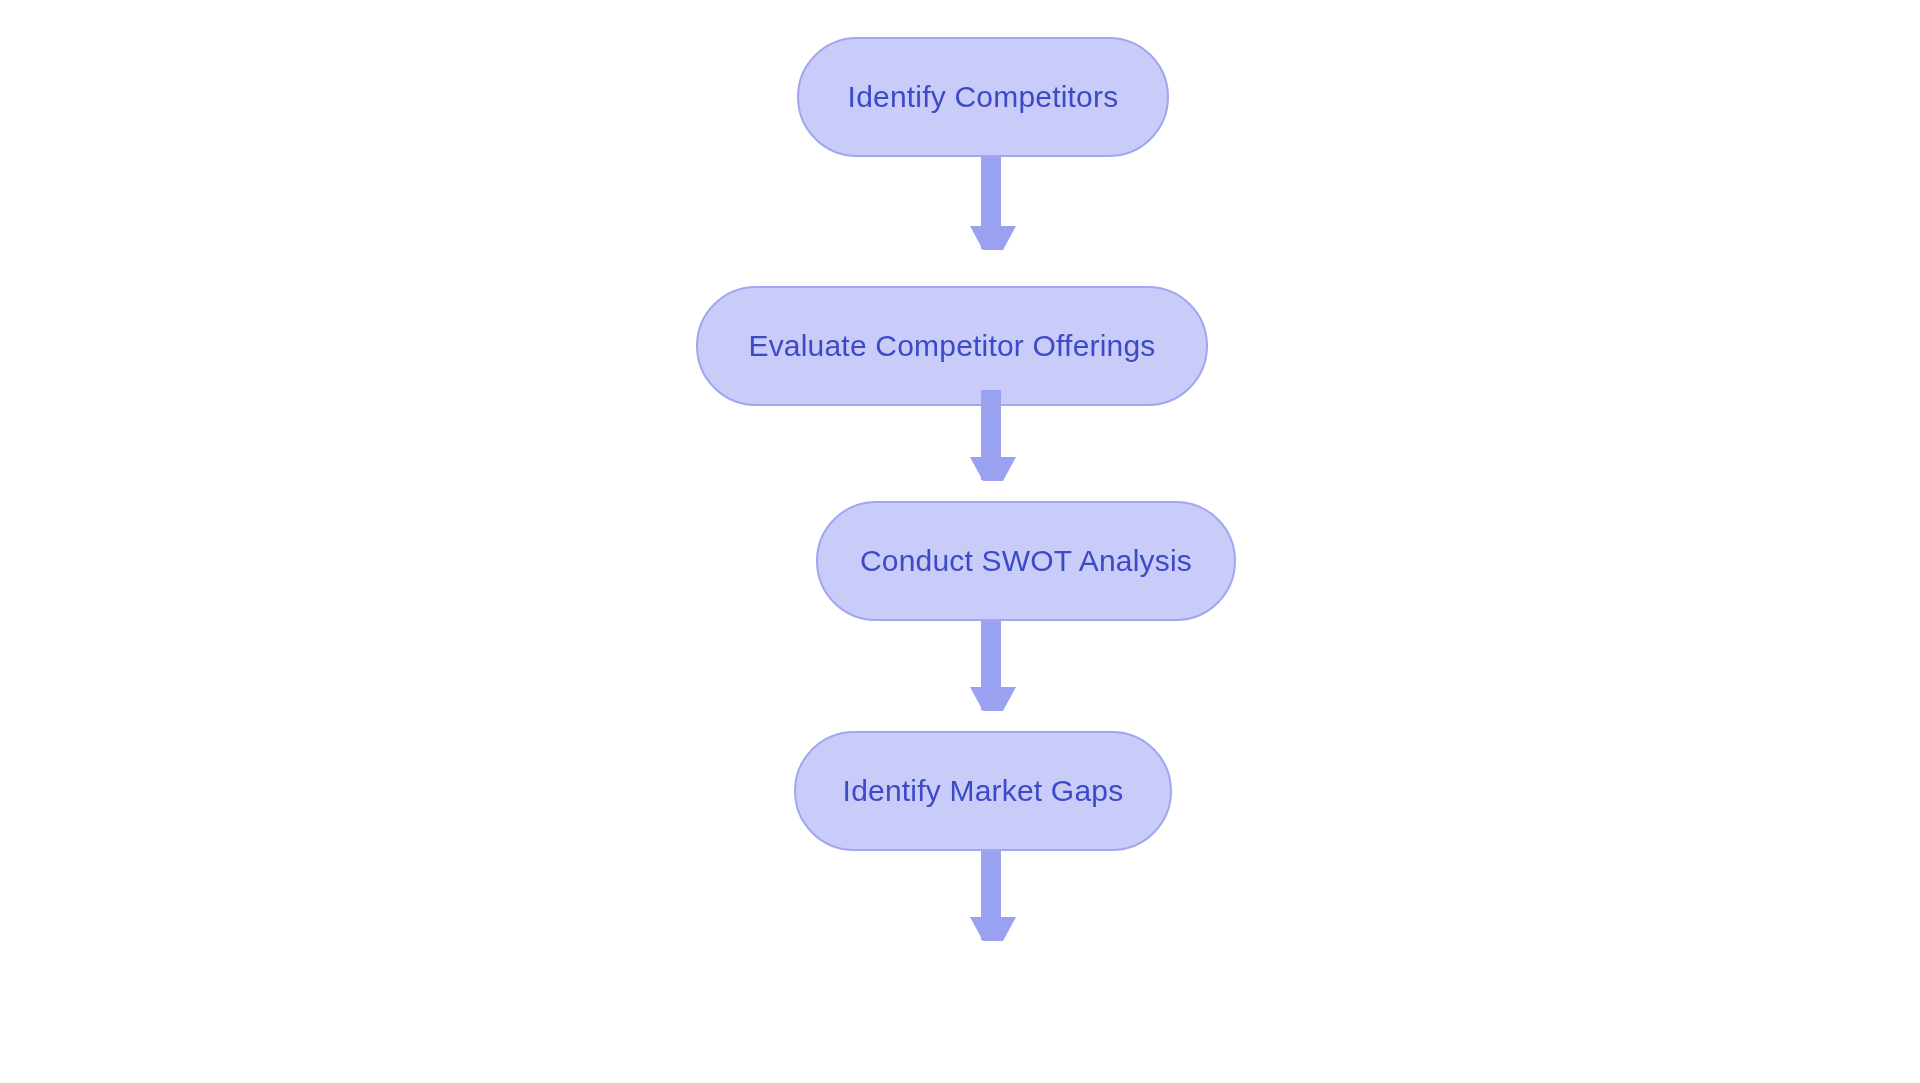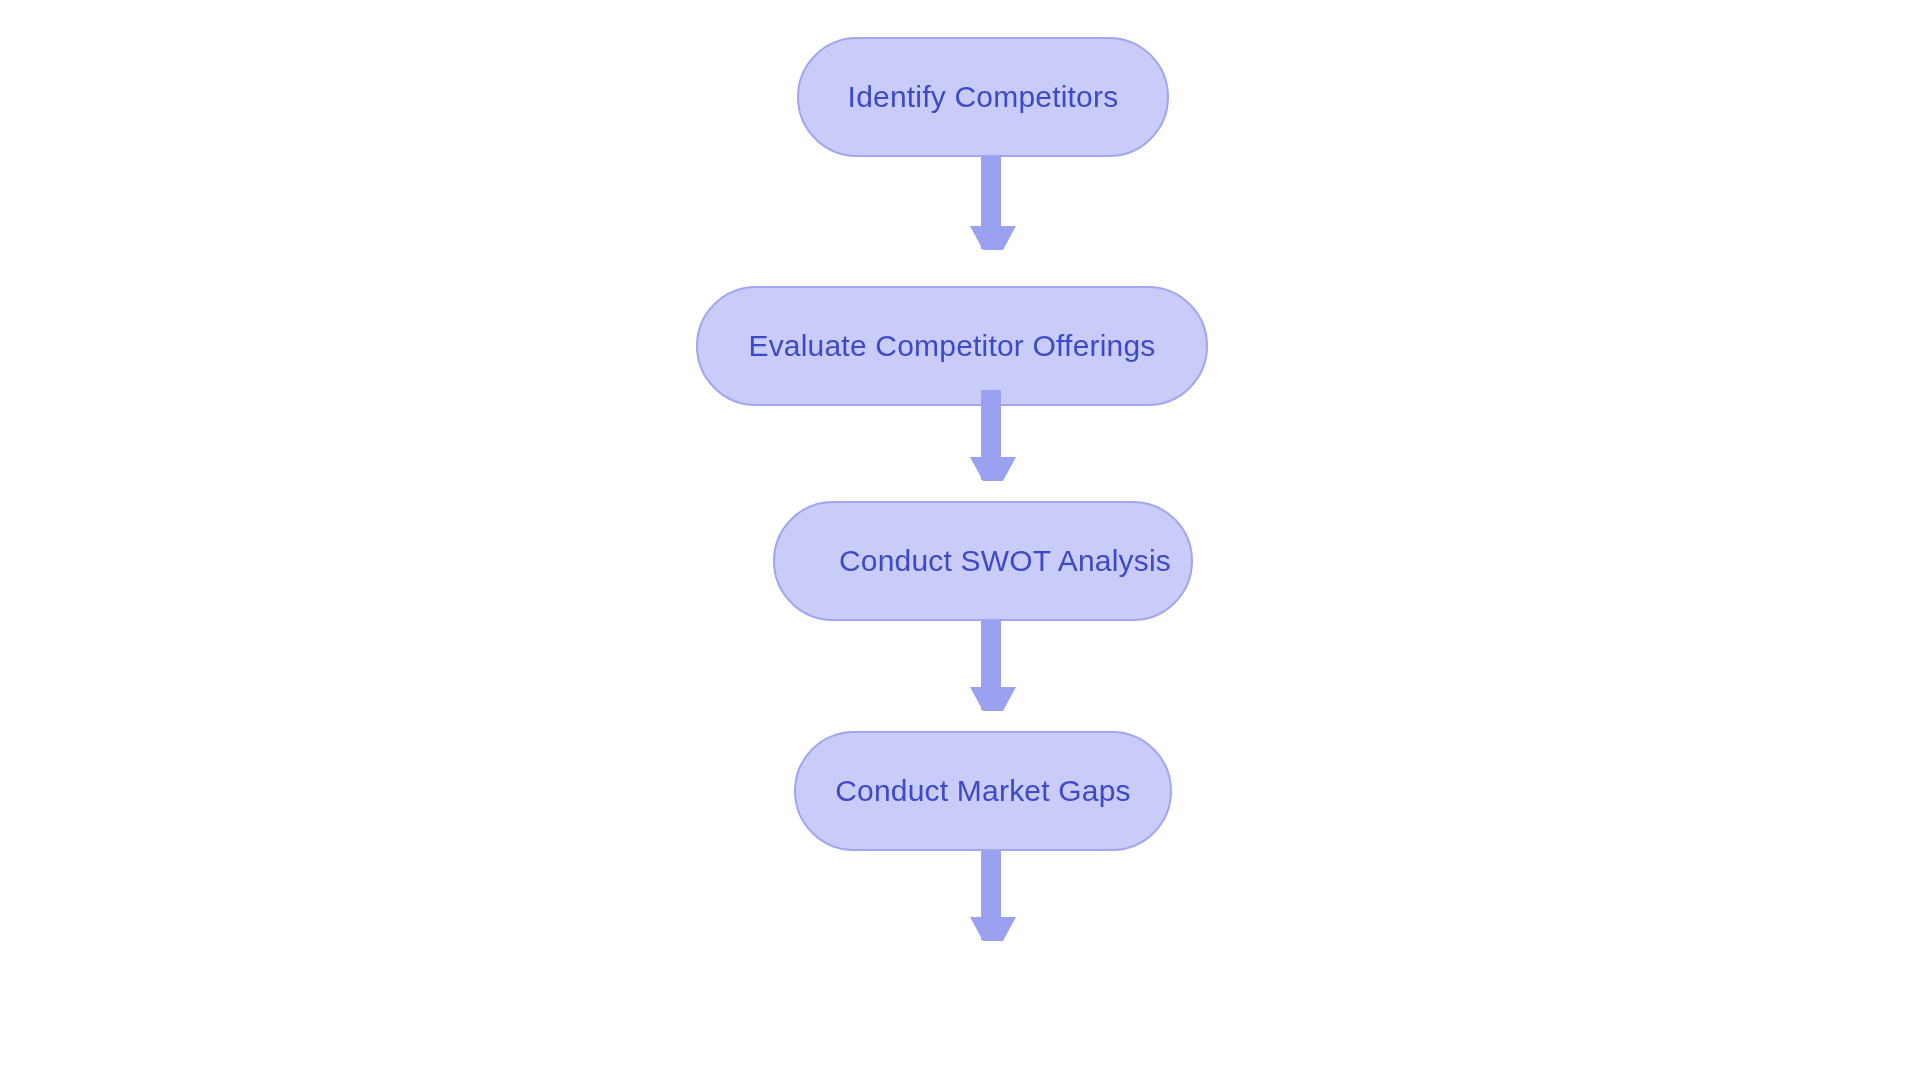--- a/index.html
+++ b/index.html
@@ -34,21 +34,21 @@
     justify-content: center;
   }
   .node .node-label {
     font-size: 30px;
     color: var(--node-text);
     white-space: nowrap;
     letter-spacing: 0.2px;
   }
   .n1 { left: 777px; top: 17px;  width: 372px; }
   .n2 { left: 676px; top: 250px; width: 512px; margin-top: 16px; }
-  .n3 { left: 753px; top: 481px; width: 420px; justify-content: flex-end; }
+  .n3 { left: 796px; top: 481px; width: 420px; }
   .n4 { left: 774px; top: 711px; width: 378px; }
   .n5 { left: 788px; top: 941px; width: 350px; }
 
   .arrow { position: absolute; left: 950px; width: 26px; }
   .arrow .shaft {
     position: absolute;
     left: 11px;
     top: 0;
     width: 4px;
     background: var(--arrow-color);
@@ -98,21 +98,21 @@
   <div class="node n3">
     <span class="node-label">Conduct SWOT Analysis</span>
   </div>
 
   <div class="arrow a3">
     <div class="shaft"></div>
     <div class="head"></div>
   </div>
 
   <div class="node n4">
-    <span class="node-label">Conduct Market Gaps</span>
+    <span class="node-label">Identify Market Gaps</span>
   </div>
 
   <div class="arrow a4">
     <div class="shaft"></div>
     <div class="head"></div>
   </div>
 
 
 </div>
 

